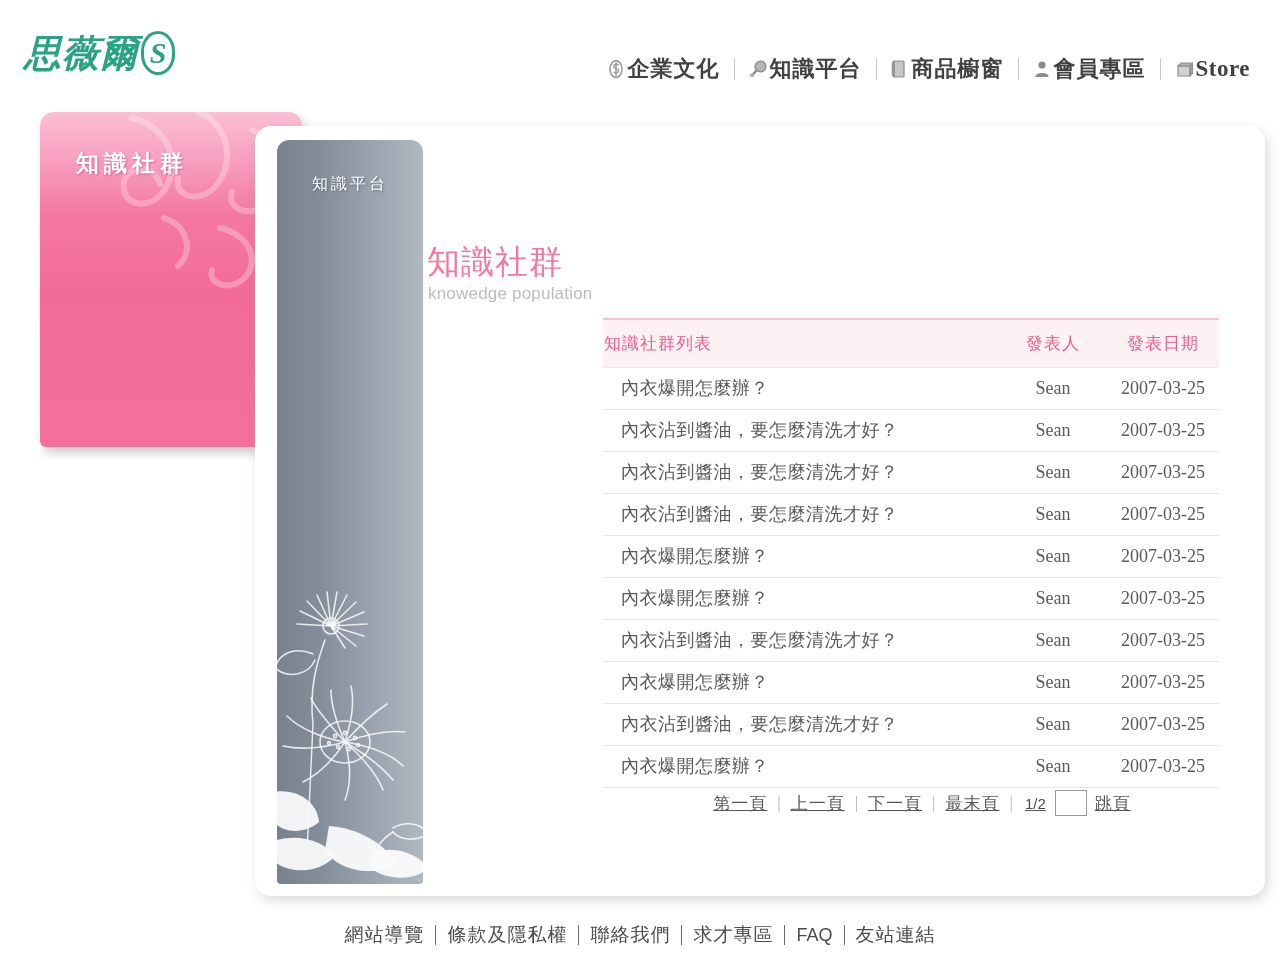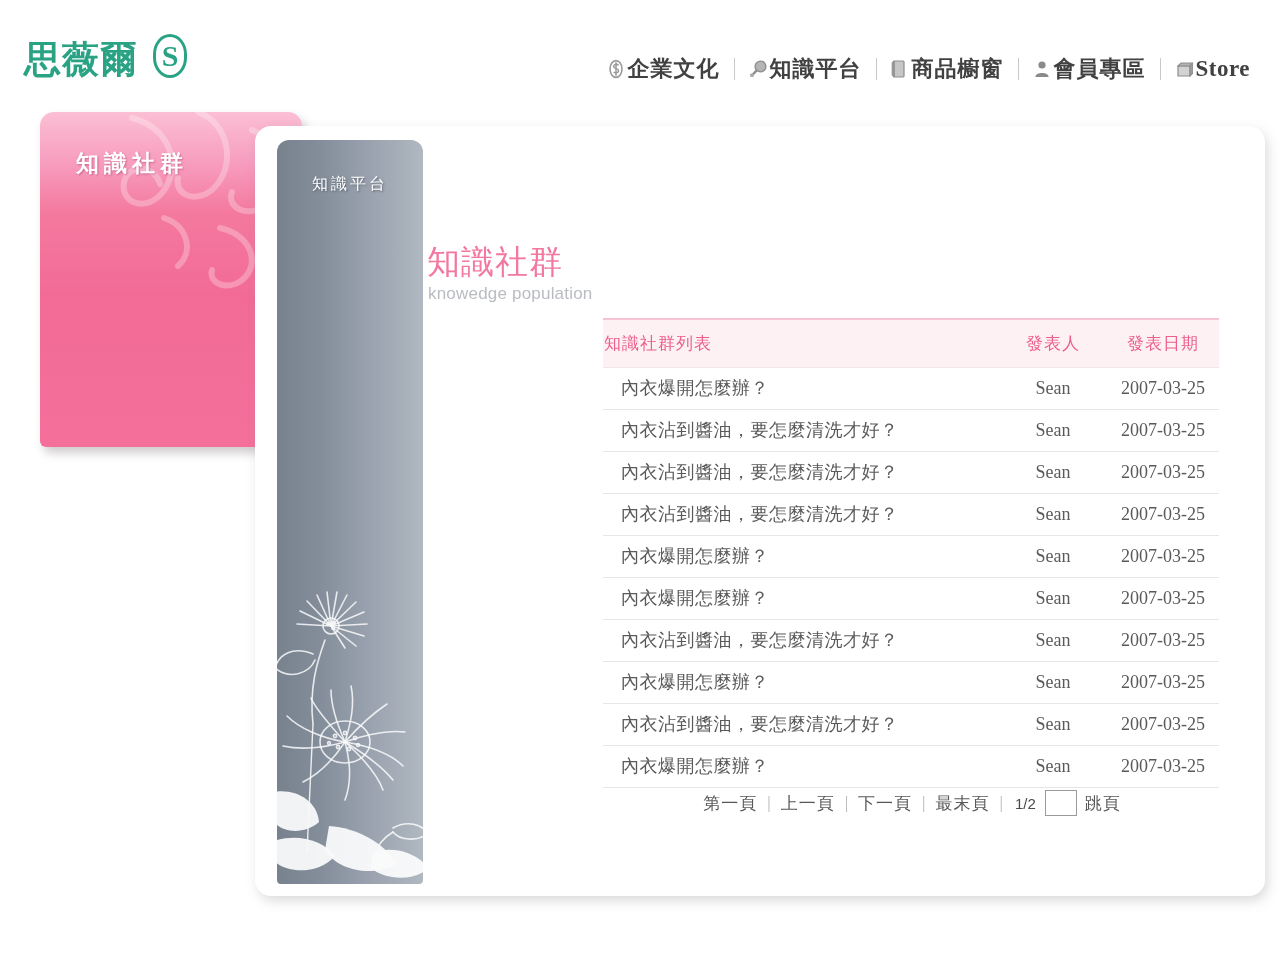--- a/index.html
+++ b/index.html
@@ -25,23 +25,24 @@
     width: 1280px;
     height: 104px;
   }
 
   .logo {
     position: absolute;
     left: 24px;
     top: 28px;
     height: 50px;
     display: flex;
-    align-items: flex-end;
-    gap: 12px;
+    align-items: center;
+    gap: 0;
     color: #27a383;
+    font-style: italic;
   }
   .logo-cn {
     font-family: "Liberation Serif", "DejaVu Serif", serif;
     font-weight: bold;
     font-size: 37px;
     letter-spacing: 1px;
     color: #2aa385;
     line-height: 1;
   }
   .logo-mark {
@@ -270,30 +271,31 @@
   td.c-date {
     text-align: center;
     font-family: "Liberation Sans", "DejaVu Sans", sans-serif;
     font-size: 17px;
     color: #ef5f8d;
   }
 
   
   .pager {
     position: absolute;
-    left: 344px;
+    left: 354px;
     top: 664px;
     width: 616px;
     display: flex;
     align-items: center;
     justify-content: center;
     gap: 0px;
     font-family: "Liberation Serif", "DejaVu Serif", serif;
     font-size: 17px;
     color: #585858;
+    text-decoration: underline;
   }
   .pager a {
     color: #585858;
     text-decoration: none;
     padding: 0 10px;
     cursor: pointer;
     letter-spacing: 1px;
   }
   .pager .psep { color: #b4b4b4; }
   .pager .pcount {
@@ -598,15 +600,28 @@
       <a>最末頁</a>
       <span class="psep">|</span>
       <span class="pcount">1/2</span>
       <input class="jump" type="text" value="" style="">
       <span class="jump-label">跳頁</span>
     </div>
 
   </div>
 
   <div class="footer">
+    <div class="footlinks" id="footlinks">
+        <a class="">網站導覽</a>
+        <span class="fsep"></span>
+        <a class="">條款及隱私權</a>
+        <span class="fsep"></span>
+        <a class="">聯絡我們</a>
+        <span class="fsep"></span>
+        <a class="">求才專區</a>
+        <span class="fsep"></span>
+        <a class="latin">FAQ</a>
+        <span class="fsep"></span>
+        <a class="">友站連結</a>
+      </div>
   </div>
 
 </div>
 
 </body></html>

